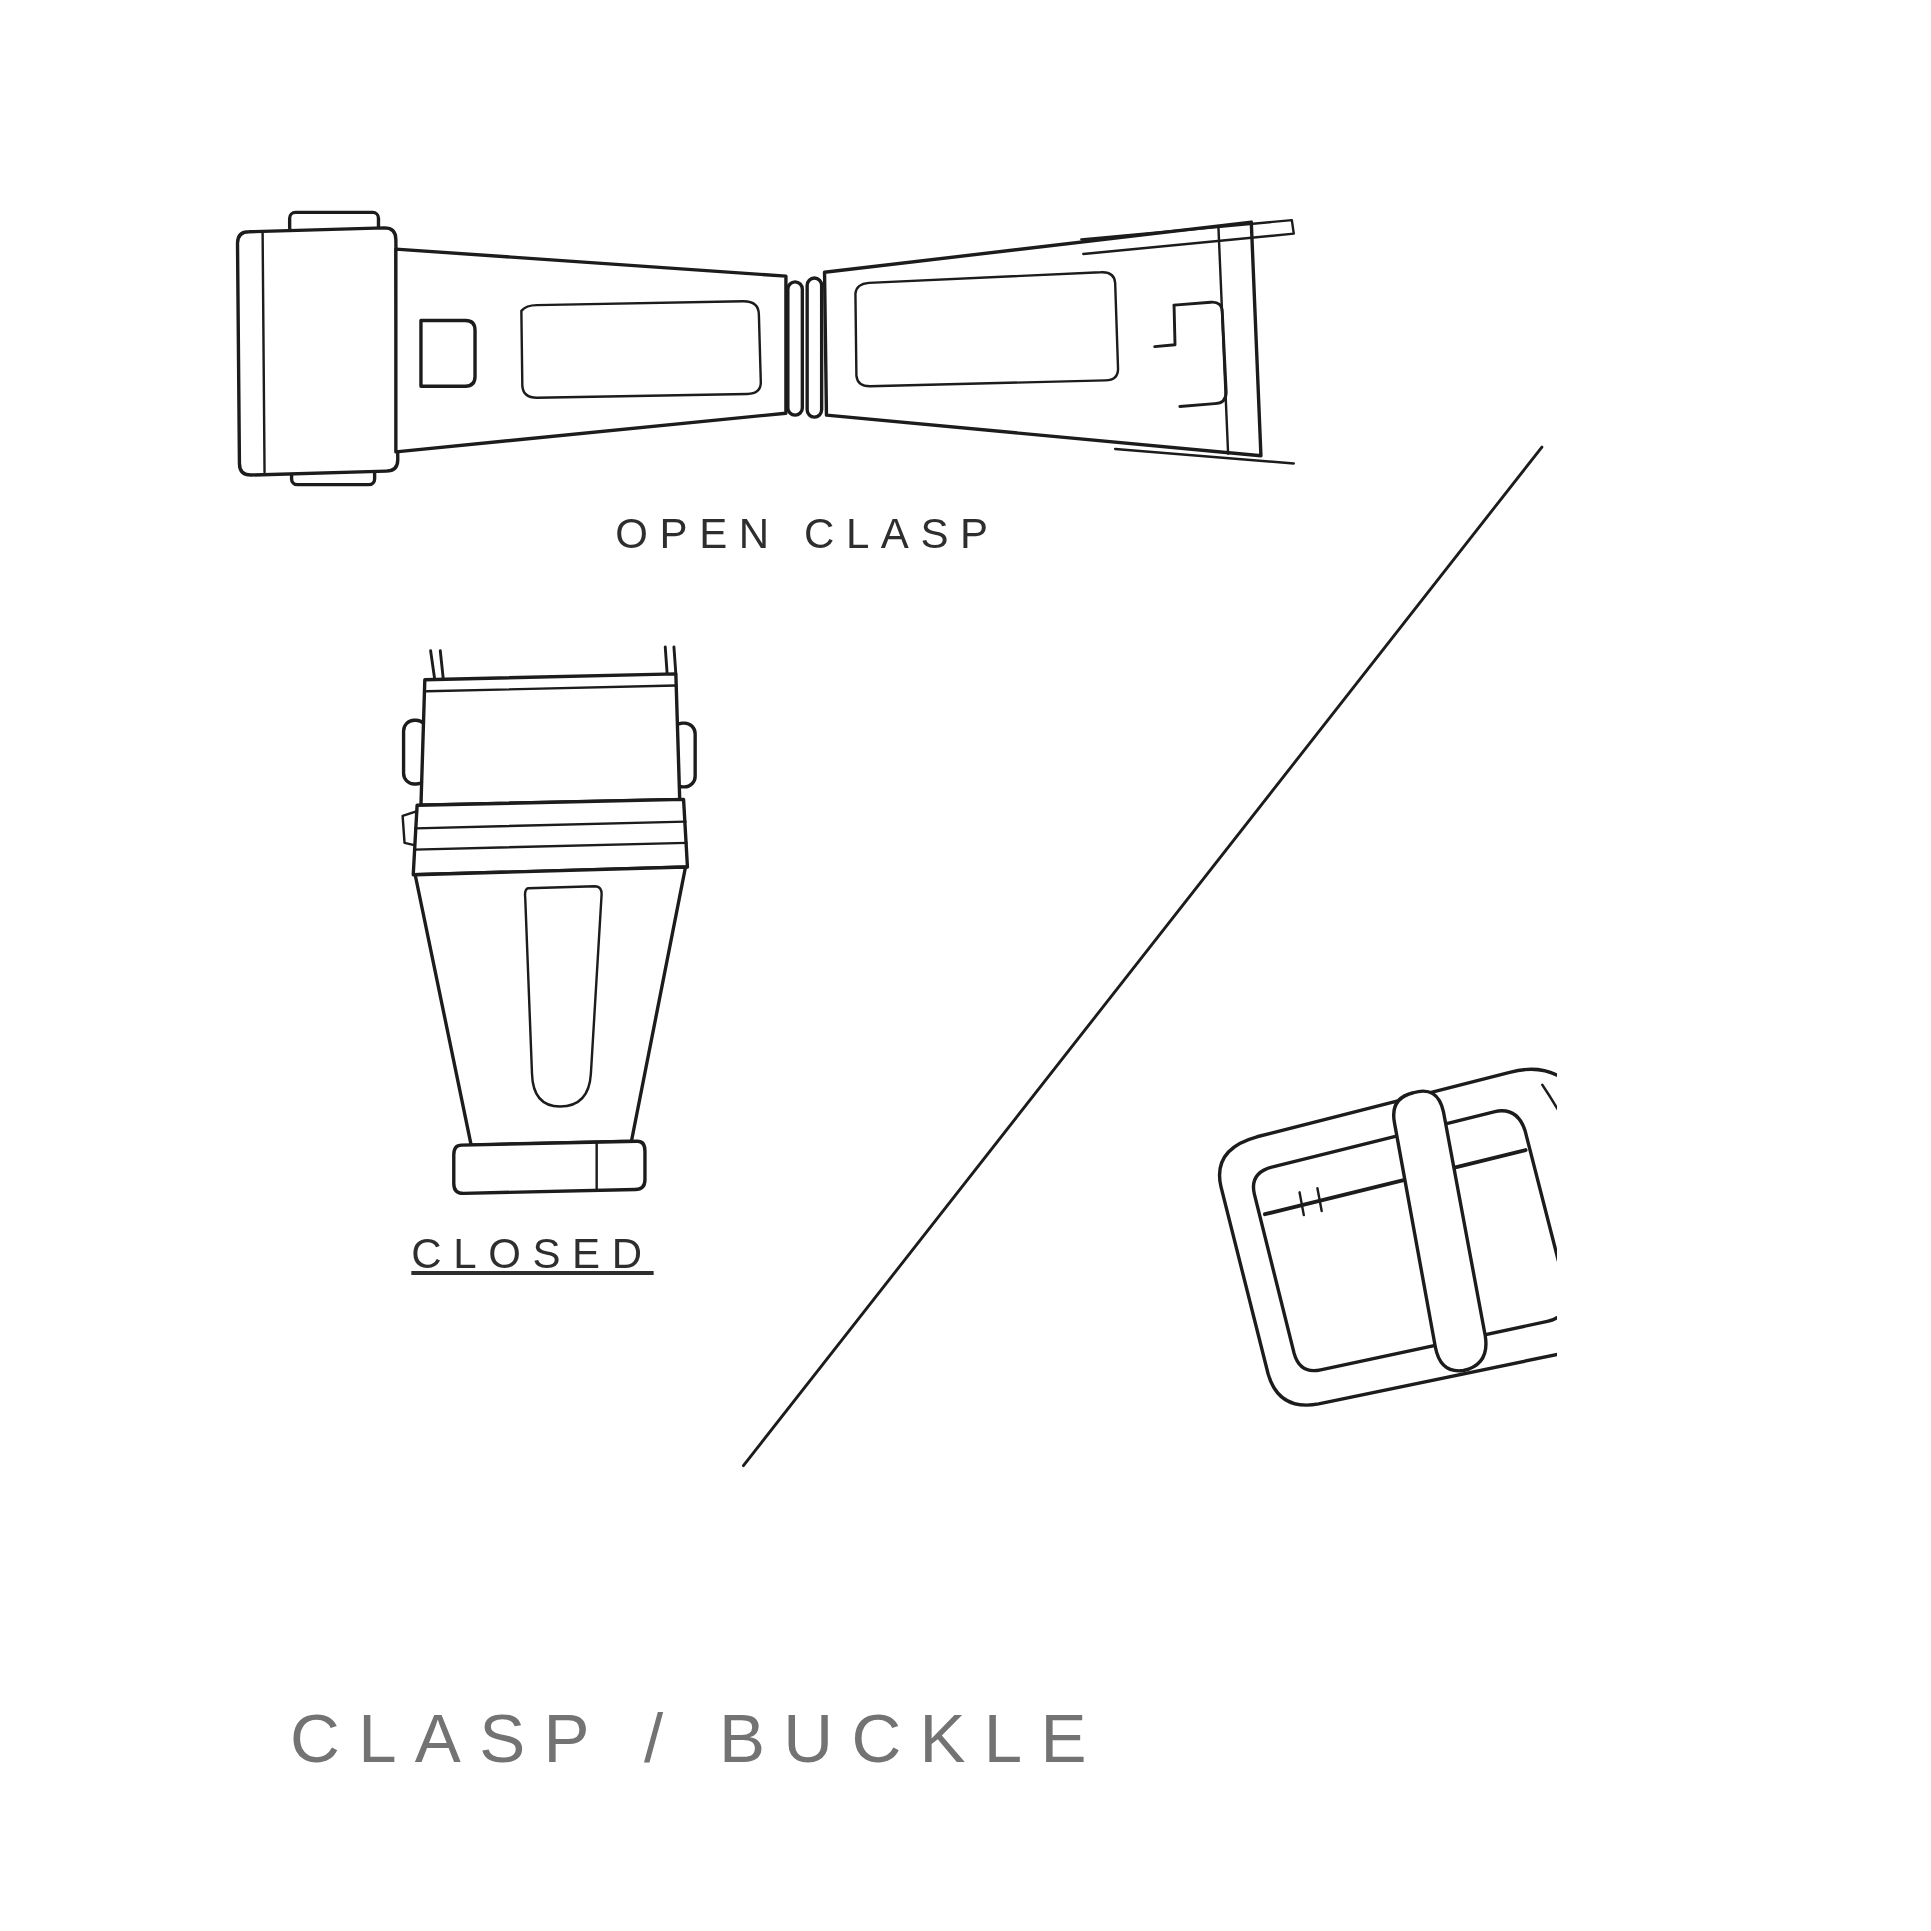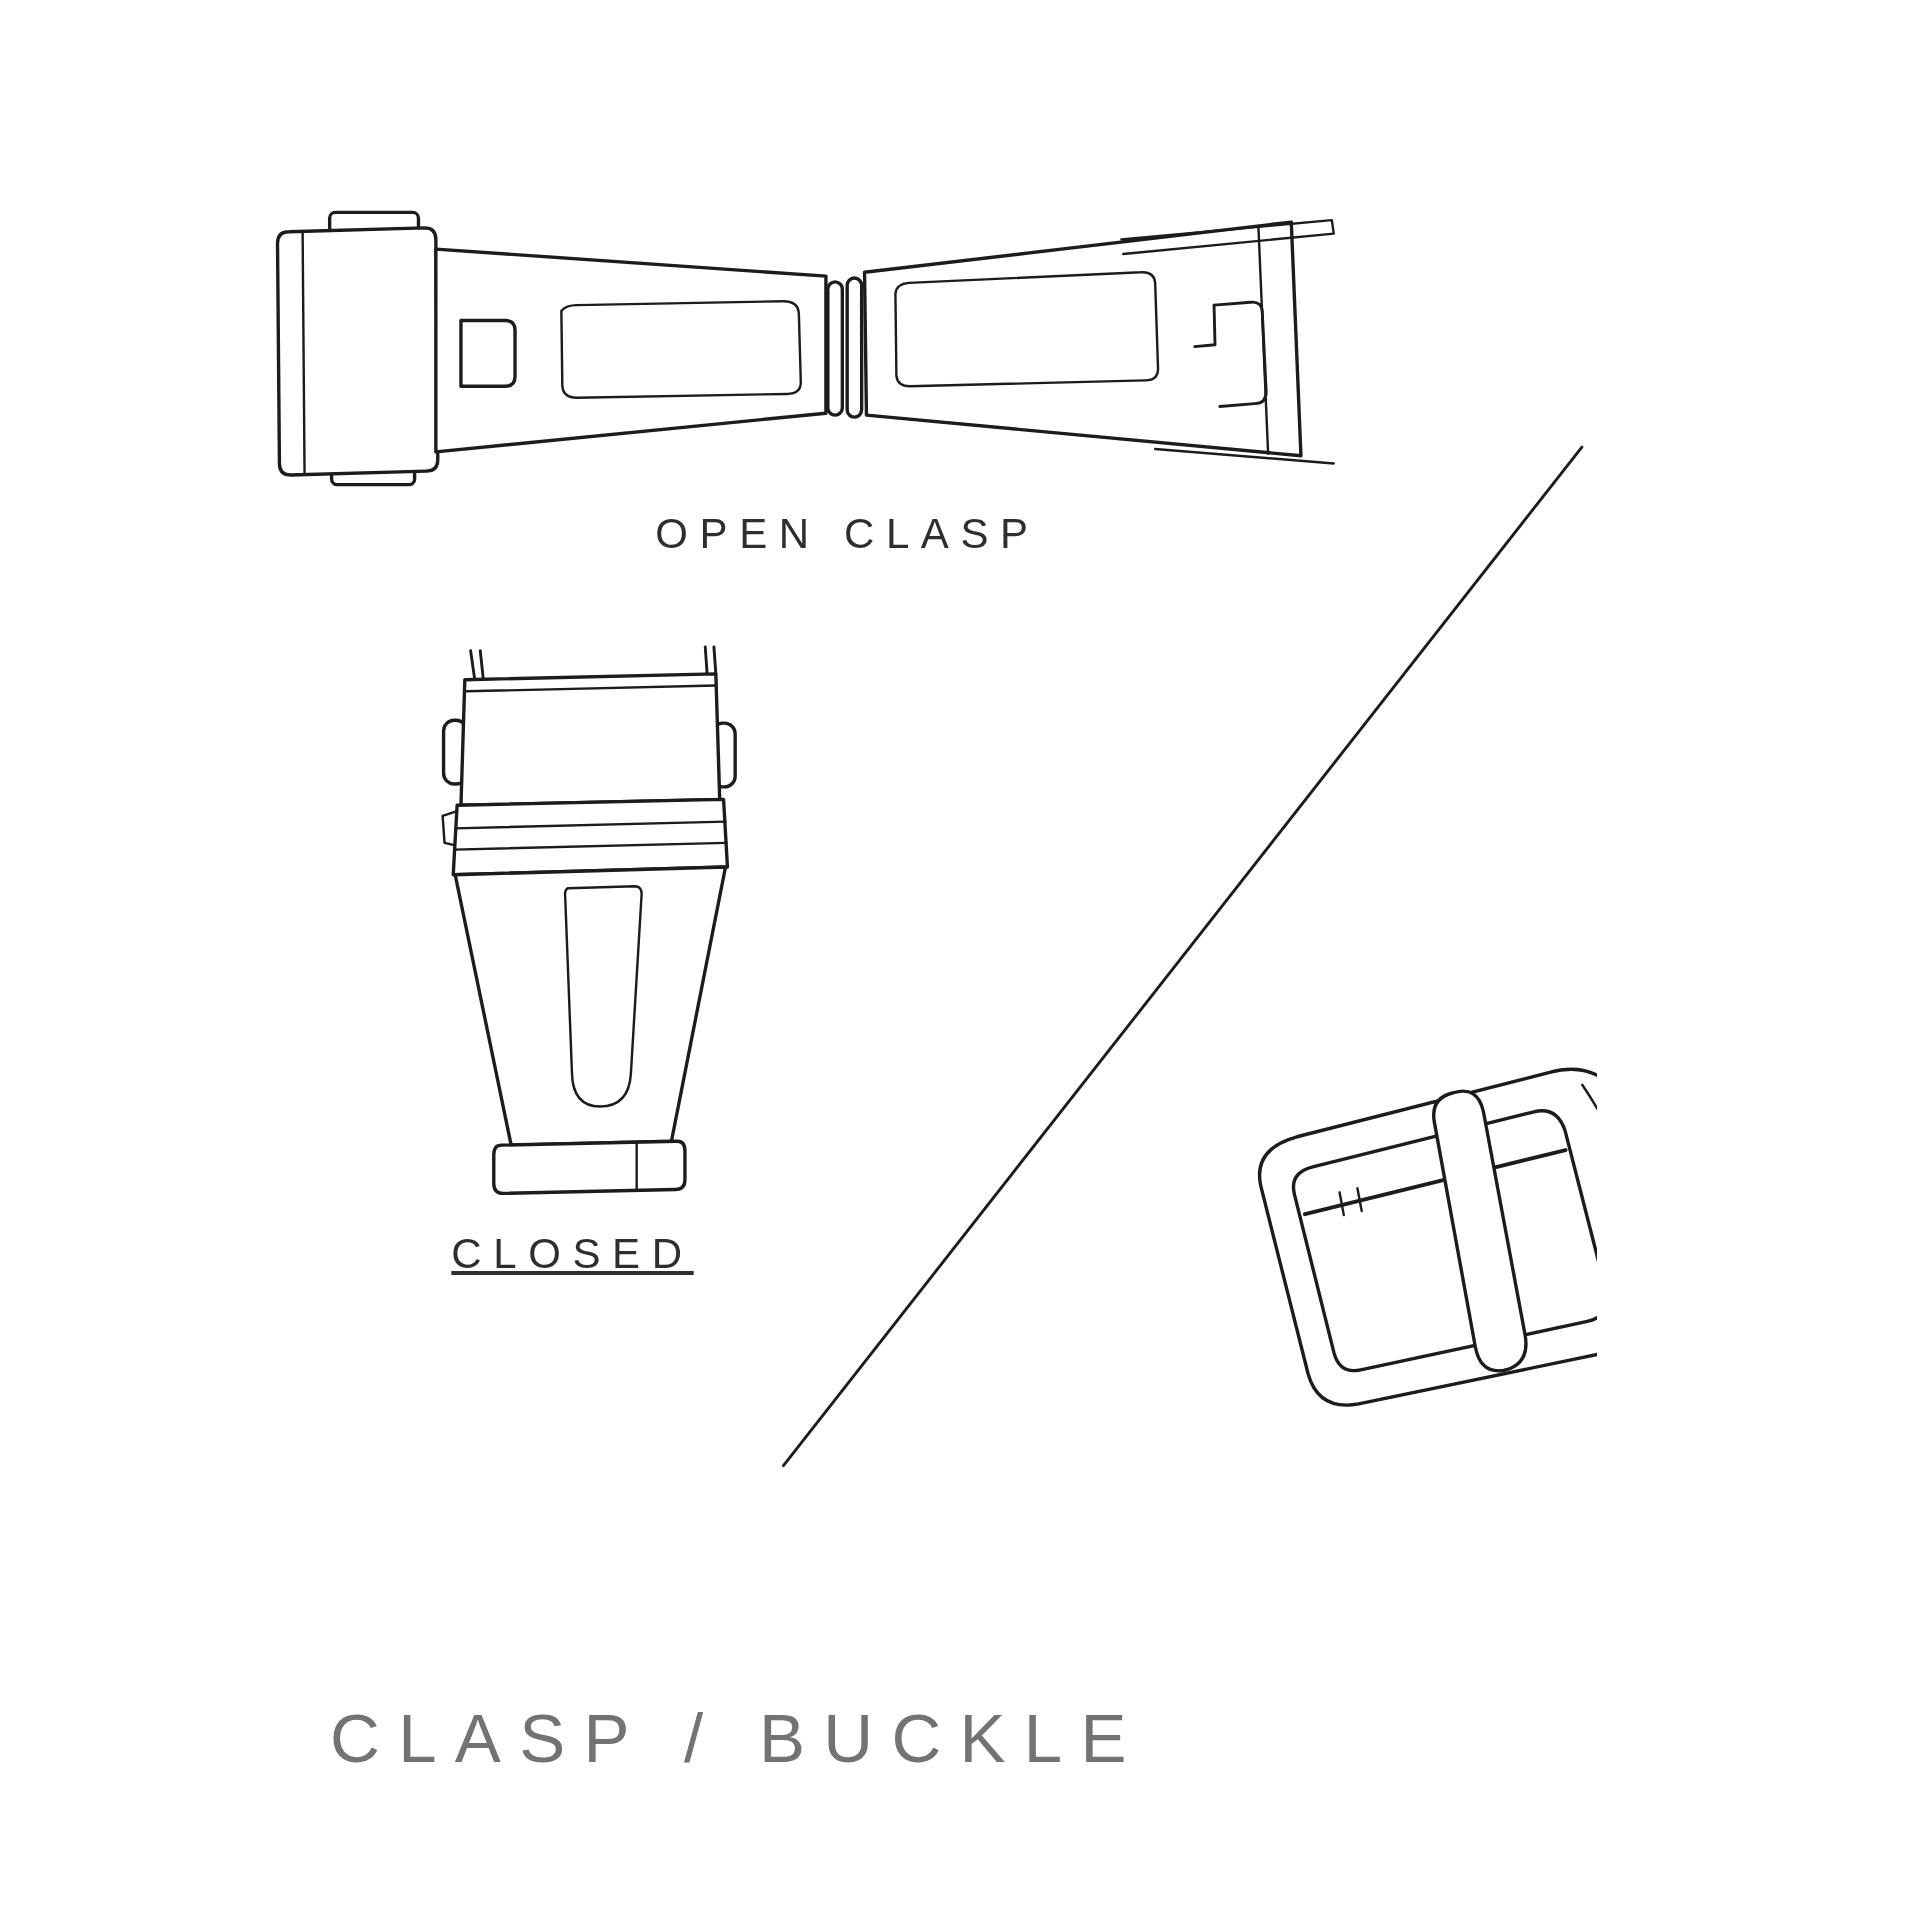--- a/index.html
+++ b/index.html
@@ -8,21 +8,20 @@
     background: #ffffff;
     font-family: "Liberation Sans", "DejaVu Sans", sans-serif;
     color: #262626;
   }
   #canvas {
     position: relative;
     width: 1557px;
     height: 1931px;
     background: #ffffff;
     overflow: hidden;
-    margin-left: 40px;
   }
   #art {
     position: absolute;
     left: 0; top: 0;
     width: 1931px; height: 1931px;
   }
   .caption {
     position: absolute;
     text-align: center;
     font-size: 42px;

